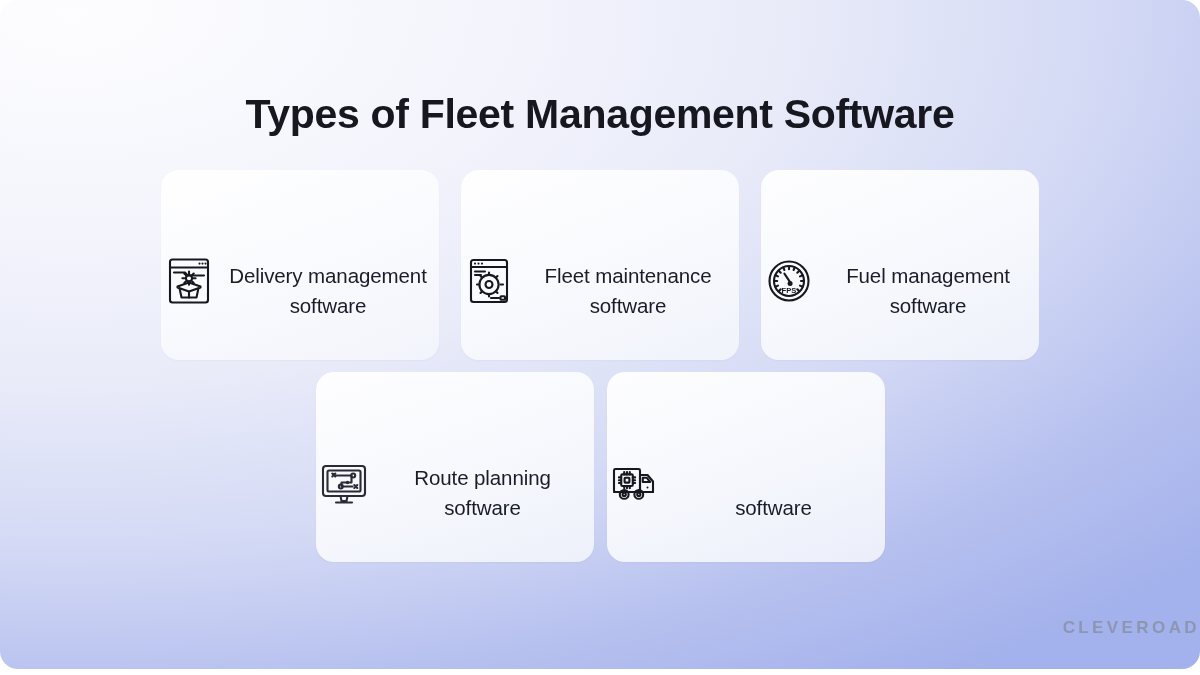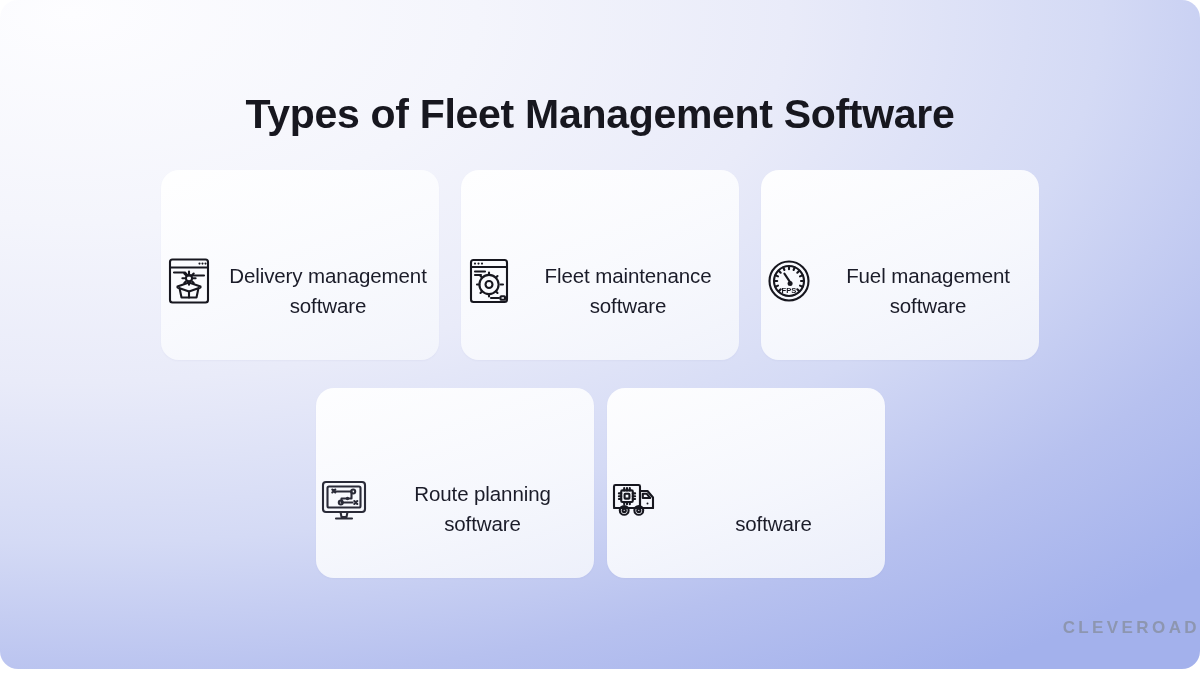--- a/index.html
+++ b/index.html
@@ -43,21 +43,21 @@
   
   .row {
     position: absolute;
     display: flex;
     justify-content: center;
     gap: 22px;
     left: 0;
     width: 1200px;
   }
   #row-1 { top: 170px; }
-  #row-2 { top: 388px; gap: 13px; }
+  #row-2 { top: 372px; gap: 13px; }
 
   .card {
     width: 278px;
     height: 190px;
     box-sizing: border-box;
     border-radius: 18px;
     background: linear-gradient(160deg, rgba(255,255,255,0.94) 0%, rgba(250,251,254,0.90) 55%, rgba(244,246,252,0.86) 100%);
     box-shadow: 0 1px 2px rgba(90,102,160,0.05);
     display: flex;
     flex-direction: row;

